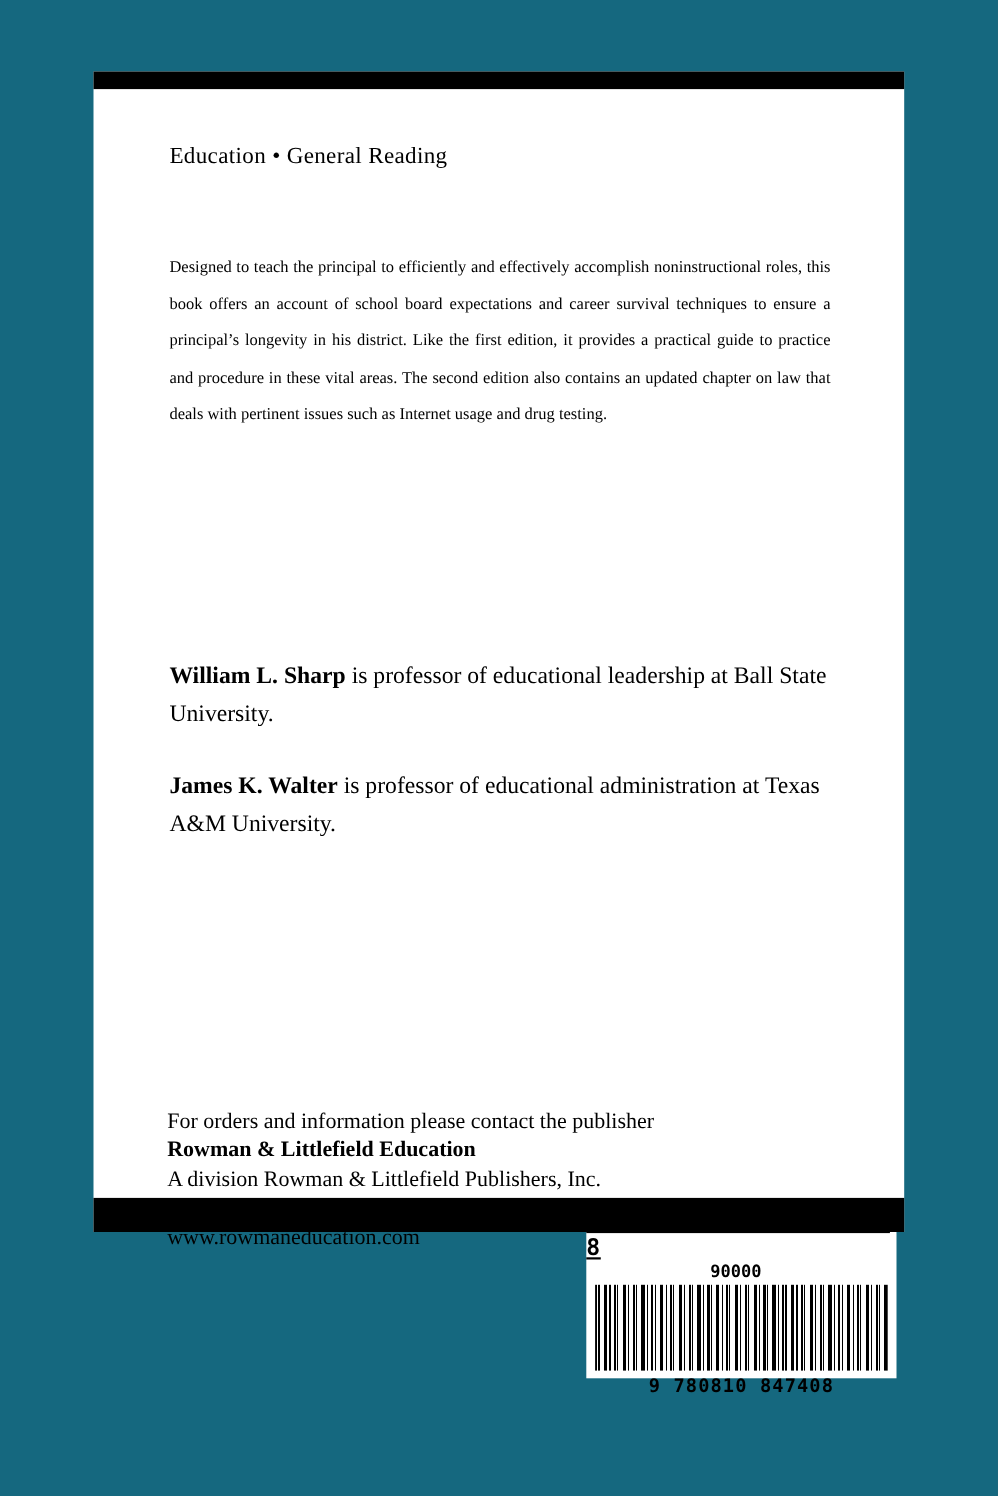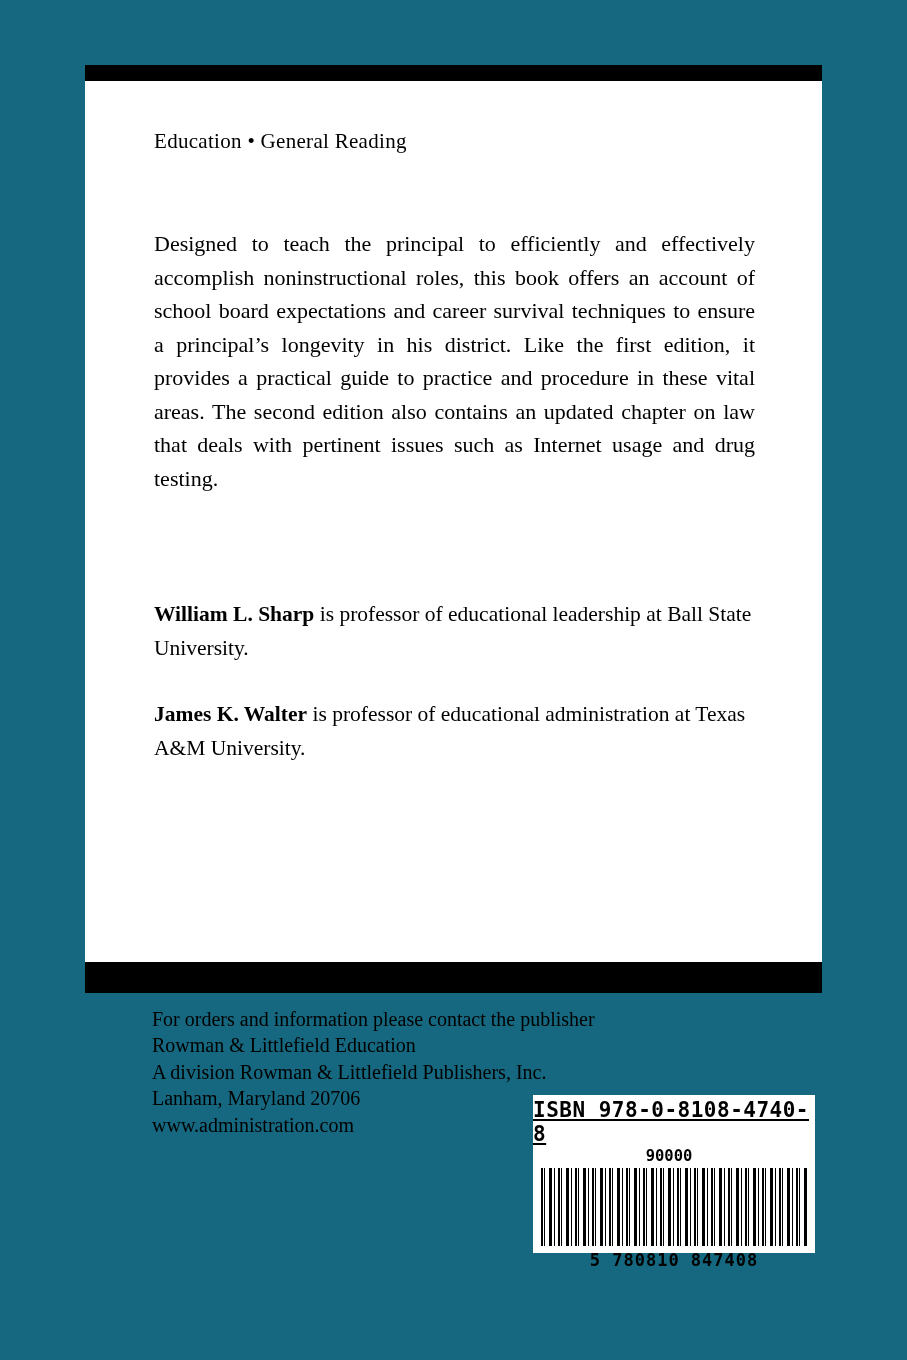--- a/index.html
+++ b/index.html
@@ -10,21 +10,21 @@
     height: 1360px;
     background: #15687f;
     overflow: hidden;
     font-family: "Liberation Serif", serif;
   }
   .page {
     position: absolute;
     left: 85px;
     top: 65px;
     width: 737px;
-    height: 928px;
+    height: 1055px;
     background: #ffffff;
     color: #000000;
   }
   .bar-top {
     position: absolute;
     left: 0; top: 0;
     width: 100%; height: 16px;
     background: #000000;
   }
   .bar-bottom {
@@ -36,42 +36,42 @@
   .category {
     position: absolute;
     left: 69px; top: 64px;
     font-size: 21px;
     letter-spacing: 0.3px;
   }
   .description {
     position: absolute;
     left: 69px; top: 162px;
     width: 601px;
-    font-size: 22px;
+    font-size: 15px;
     line-height: 33.5px;
     text-align: justify;
   }
   .author-bio {
     position: absolute;
     left: 69px;
     width: 601px;
     font-size: 21.5px;
     line-height: 33.5px;
   }
   .author-bio.first { top: 533px; }
   .author-bio.second { top: 633px; }
   .author-bio b { font-weight: bold; }
   .publisher {
     position: absolute;
     left: 67px; top: 941px;
     width: 470px;
     font-size: 20px;
     line-height: 26.4px;
   }
-  .publisher .bold { font-weight: normal; }
+  .publisher .bold { font-weight: bold; }
   .barcode-panel {
     position: absolute;
     left: 448px; top: 1030px;
     width: 282px; height: 158px;
     background: #ffffff;
     font-family: "DejaVu Sans Mono", monospace;
     font-weight: bold;
     color: #000;
   }
   .isbn-line {
@@ -127,26 +127,26 @@
 
     <div class="author-bio first">
       <b>William L. Sharp</b><span> is professor of educational leadership at Ball State University.</span>
     </div>
 
     <div class="publisher">
       <div>For orders and information please contact the publisher</div>
       <div class="bold">Rowman &amp; Littlefield Education</div>
       <div>A division Rowman &amp; Littlefield Publishers, Inc.</div>
       <div>Lanham, Maryland 20706</div>
-      <div>www.administration.com</div>
+      <div>www.rowmaneducation.com</div>
     </div>
 
     <div class="barcode-panel">
       <div class="isbn-line">ISBN 978-0-8108-4740-8</div>
       <div class="price-code">90000</div>
       <div class="bars"></div>
-      <div class="barcode-digits">5 780810 847408</div>
+      <div class="barcode-digits">9 780810 847408</div>
     </div>
 
     <div class="bar-bottom"></div>
 
   </div>
 </div>
 
 </body></html>

